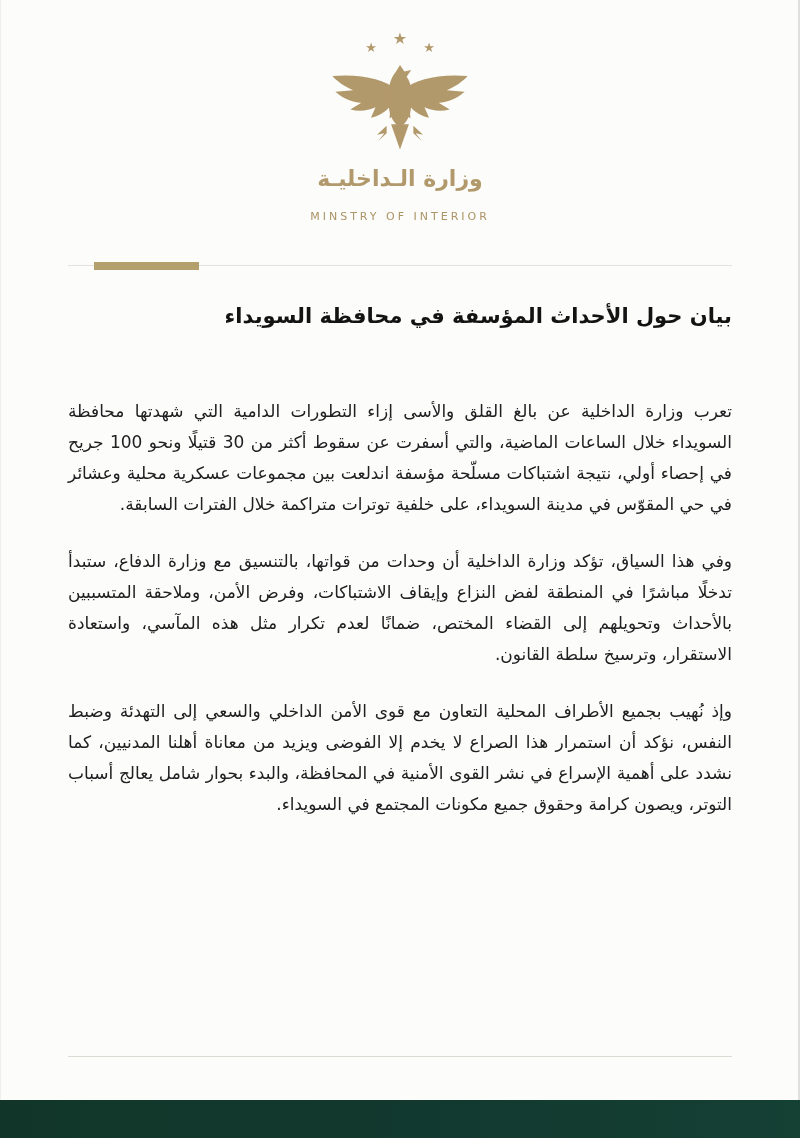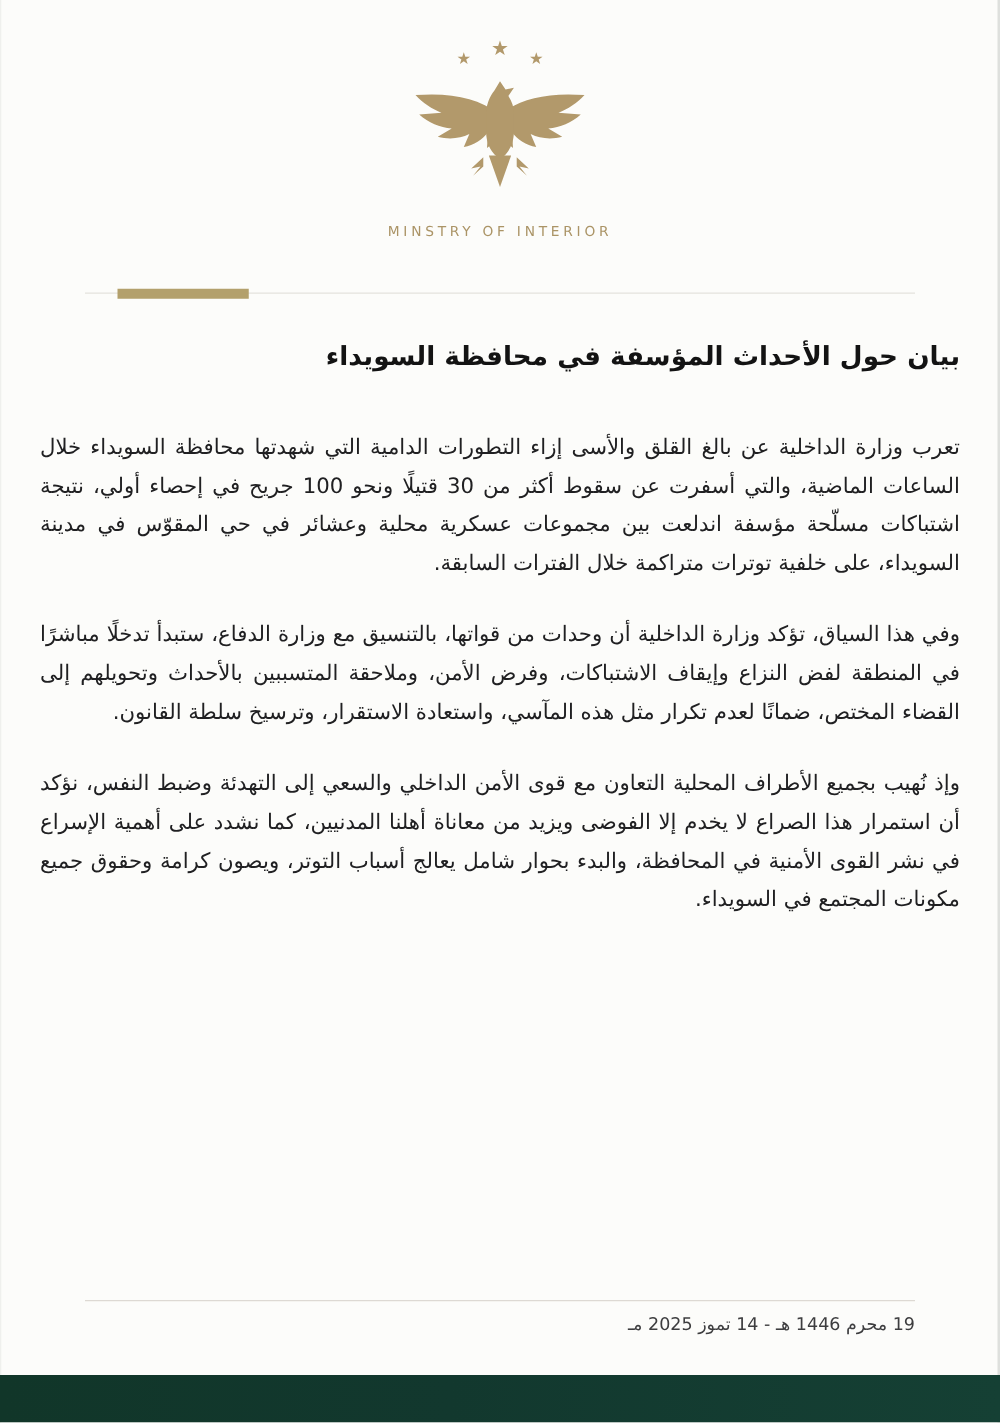--- a/index.html
+++ b/index.html
@@ -43,38 +43,38 @@
     height:0;
   }
   .divider .gold{
     position:absolute;
     right:auto;left:26px;top:-4px;
     width:105px;height:8px;
     background:#b3a06c;
     display:block;
   }
   
-  .content{padding:0 32px;color:#1d1d1f;}
+  .content{padding:0 68px;color:#1d1d1f;}
   h1.title{
     margin:36px 0 0 0;
     font-size:21px;line-height:1.35;
     text-align:right;
     color:#131313;
     font-weight:bold;
   }
   p.body-par{
     margin:0 0 26px 0;
     font-size:17px;
     line-height:31px;
     text-align:justify;
     -webkit-text-align-last:right;
     text-align-last:right;
     color:#202022;
   }
-  p.body-par.first{margin-top:44px;}
+  p.body-par.first{margin-top:66px;}
   
   .footer{
     margin-top:auto;
     margin-left:68px;margin-right:68px;
     border-top:1px solid #ddd9d3;
     padding-top:11px;
     display:flex;justify-content:space-between;align-items:baseline;
     font-size:14px;color:#3d3d3f;
     margin-bottom:32px;
   }
@@ -102,37 +102,37 @@
         <path d="M112,46 C92,31 64,24 24,27 C32,36 42,42 52,46 L28,48 C38,57 50,62 63,63 L48,72 C60,75 72,74 82,69 L76,83 C87,81 96,75 102,67 L101,84 C108,79 112,72 114,64 Z"></path>
 
         <path d="M115,12 L121,21 L130,19 L124,28 C128,34 130,40 130,47 L130,66 C130,80 124,90 115,96 C106,90 100,80 100,66 L100,47 C100,38 104,28 109,22 Z"></path>
 
         <path d="M103,92 L115,126 L127,92 Z"></path>
 
         <path d="M97,94 L84,106 L94,104 L86,114 L97,104 Z"></path>
         <path d="M133,94 L146,106 L136,104 L144,114 L133,104 Z"></path>
       </g>
     </svg>
+    <div class="ar-name">وزارة الـداخليـة</div>
     <div class="en-name">MINSTRY OF INTERIOR</div>
   </header>
 
   <div class="divider">
     <span class="gold"></span>
   </div>
 
   <div class="content">
     <h1 class="title">بيان حول الأحداث المؤسفة في محافظة السويداء</h1>
 
     <p class="body-par first">تعرب وزارة الداخلية عن بالغ القلق والأسى إزاء التطورات الدامية التي شهدتها محافظة السويداء خلال الساعات الماضية، والتي أسفرت عن سقوط أكثر من 30 قتيلًا ونحو 100 جريح في إحصاء أولي، نتيجة اشتباكات مسلّحة مؤسفة اندلعت بين مجموعات عسكرية محلية وعشائر في حي المقوّس في مدينة السويداء، على خلفية توترات متراكمة خلال الفترات السابقة.</p>
 
 
     <p class="body-par">وفي هذا السياق، تؤكد وزارة الداخلية أن وحدات من قواتها، بالتنسيق مع وزارة الدفاع، ستبدأ تدخلًا مباشرًا في المنطقة لفض النزاع وإيقاف الاشتباكات، وفرض الأمن، وملاحقة المتسببين بالأحداث وتحويلهم إلى القضاء المختص، ضمانًا لعدم تكرار مثل هذه المآسي، واستعادة الاستقرار، وترسيخ سلطة القانون.</p>
 
     <p class="body-par">وإذ نُهيب بجميع الأطراف المحلية التعاون مع قوى الأمن الداخلي والسعي إلى التهدئة وضبط النفس، نؤكد أن استمرار هذا الصراع لا يخدم إلا الفوضى ويزيد من معاناة أهلنا المدنيين، كما نشدد على أهمية الإسراع في نشر القوى الأمنية في المحافظة، والبدء بحوار شامل يعالج أسباب التوتر، ويصون كرامة وحقوق جميع مكونات المجتمع في السويداء.</p>
   </div>
 
   <footer class="footer">
-    <div>19 محرم 1446 هـ  -  14 تموز 2025 مـ</div>
   </footer>
 
   <div class="green-band"></div>
 
 </div>
 
 </body></html>

